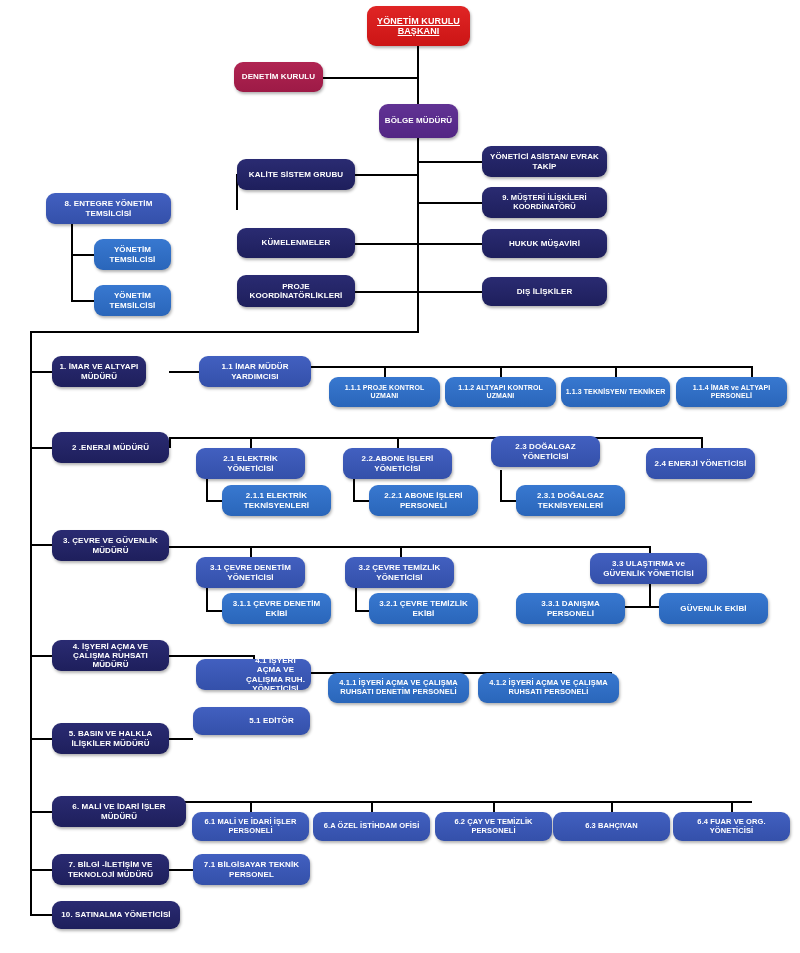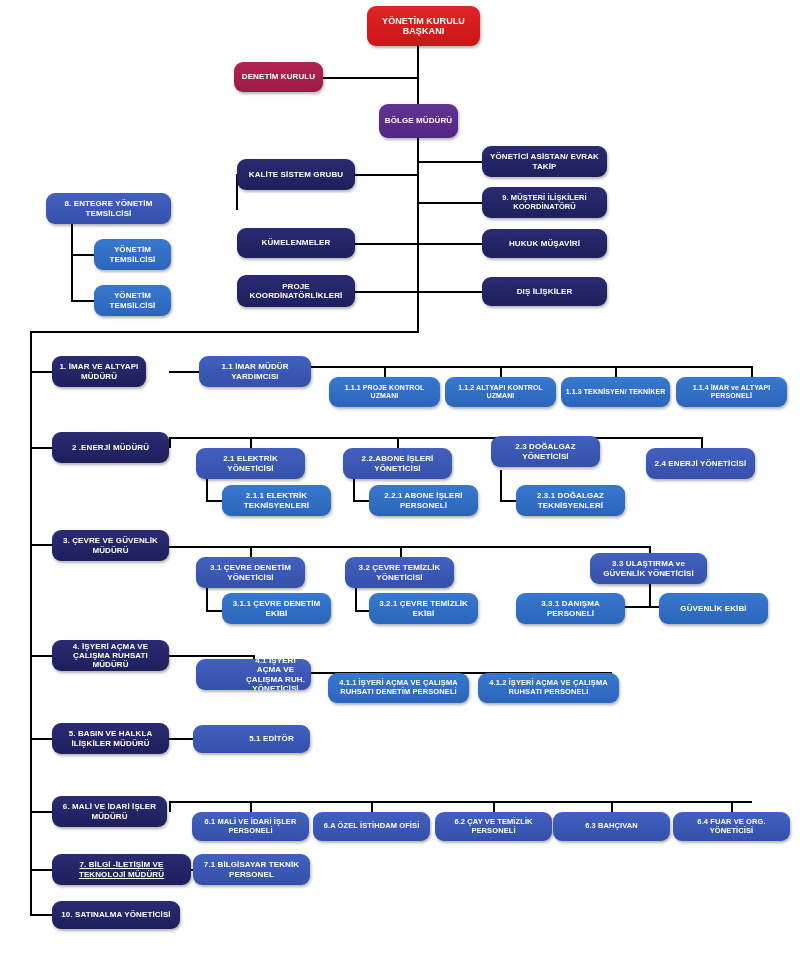--- a/index.html
+++ b/index.html
@@ -144,21 +144,21 @@
   <div class="ln lnh" style="left:169px; top:801px; width:583px;"></div>
   <div class="ln lnv" style="left:169px; top:801px; height:11px;"></div>
   <div class="ln lnv" style="left:250px; top:801px; height:11px;"></div>
   <div class="ln lnv" style="left:371px; top:801px; height:11px;"></div>
   <div class="ln lnv" style="left:493px; top:801px; height:11px;"></div>
   <div class="ln lnv" style="left:611px; top:801px; height:11px;"></div>
   <div class="ln lnv" style="left:731px; top:801px; height:11px;"></div>
 
   <div class="ln lnh" style="left:169px; top:869px; width:24px;"></div>
 
-  <div class="node c-red fs9" style="left:367px; top:6px; width:113px; height:40px;">
+  <div class="node c-red fs9" style="left:367px; top:6px; width:103px; height:40px;text-decoration:underline;">
     <span>YÖNETİM KURULU BAŞKANI</span>
   </div>
 
   <div class="node c-maroon fs8" style="left:234px; top:62px; width:89px; height:30px;">
     <span>DENETİM KURULU</span>
   </div>
 
   <div class="node c-purple fs8" style="left:379px; top:104px; width:79px; height:34px;">
     <span>BÖLGE MÜDÜRÜ</span>
   </div>
@@ -274,44 +274,44 @@
   <div class="node c-blue fs75" style="left:328px; top:673px; width:141px; height:30px;">
     <span>4.1.1 İŞYERİ AÇMA VE ÇALIŞMA RUHSATI DENETİM PERSONELİ</span>
   </div>
   <div class="node c-blue fs75" style="left:478px; top:673px; width:141px; height:30px;">
     <span>4.1.2 İŞYERİ AÇMA VE ÇALIŞMA RUHSATI PERSONELİ</span>
   </div>
 
   <div class="node c-navy fs8" style="left:52px; top:723px; width:117px; height:31px;">
     <span>5. BASIN VE HALKLA İLİŞKİLER MÜDÜRÜ</span>
   </div>
-  <div class="node c-royal fs8" style="left:193px; top:725px; width:117px; height:28px;padding-left:44px;">
+  <div class="node c-royal fs8" style="left:193px; top:707px; width:117px; height:28px;padding-left:44px;">
     <span>5.1 EDİTÖR</span>
   </div>
 
-  <div class="node c-navy fs8" style="left:52px; top:796px; width:115px; height:31px;">
+  <div class="node c-navy fs8" style="left:52px; top:796px; width:134px; height:31px;">
     <span>6. MALİ VE İDARİ İŞLER MÜDÜRÜ</span>
   </div>
   <div class="node c-royal fs75" style="left:192px; top:812px; width:117px; height:29px;">
     <span>6.1 MALİ VE İDARİ İŞLER PERSONELİ</span>
   </div>
   <div class="node c-royal fs75" style="left:313px; top:812px; width:117px; height:29px;">
     <span>6.A ÖZEL İSTİHDAM OFİSİ</span>
   </div>
   <div class="node c-royal fs75" style="left:435px; top:812px; width:117px; height:29px;">
     <span>6.2 ÇAY VE TEMİZLİK PERSONELİ</span>
   </div>
   <div class="node c-royal fs75" style="left:553px; top:812px; width:117px; height:29px;">
     <span>6.3 BAHÇIVAN</span>
   </div>
   <div class="node c-royal fs75" style="left:673px; top:812px; width:117px; height:29px;">
     <span>6.4 FUAR VE ORG. YÖNETİCİSİ</span>
   </div>
 
-  <div class="node c-navy fs8" style="left:52px; top:854px; width:139px; height:31px;text-decoration:underline;">
+  <div class="node c-navy fs8" style="left:52px; top:854px; width:117px; height:31px;">
     <span>7. BİLGİ -İLETİŞİM VE TEKNOLOJİ MÜDÜRÜ</span>
   </div>
   <div class="node c-royal fs8" style="left:193px; top:854px; width:117px; height:31px;">
     <span>7.1 BİLGİSAYAR TEKNİK PERSONEL</span>
   </div>
 
   <div class="node c-navy fs8" style="left:52px; top:901px; width:128px; height:28px;">
     <span>10. SATINALMA YÖNETİCİSİ</span>
   </div>
 

